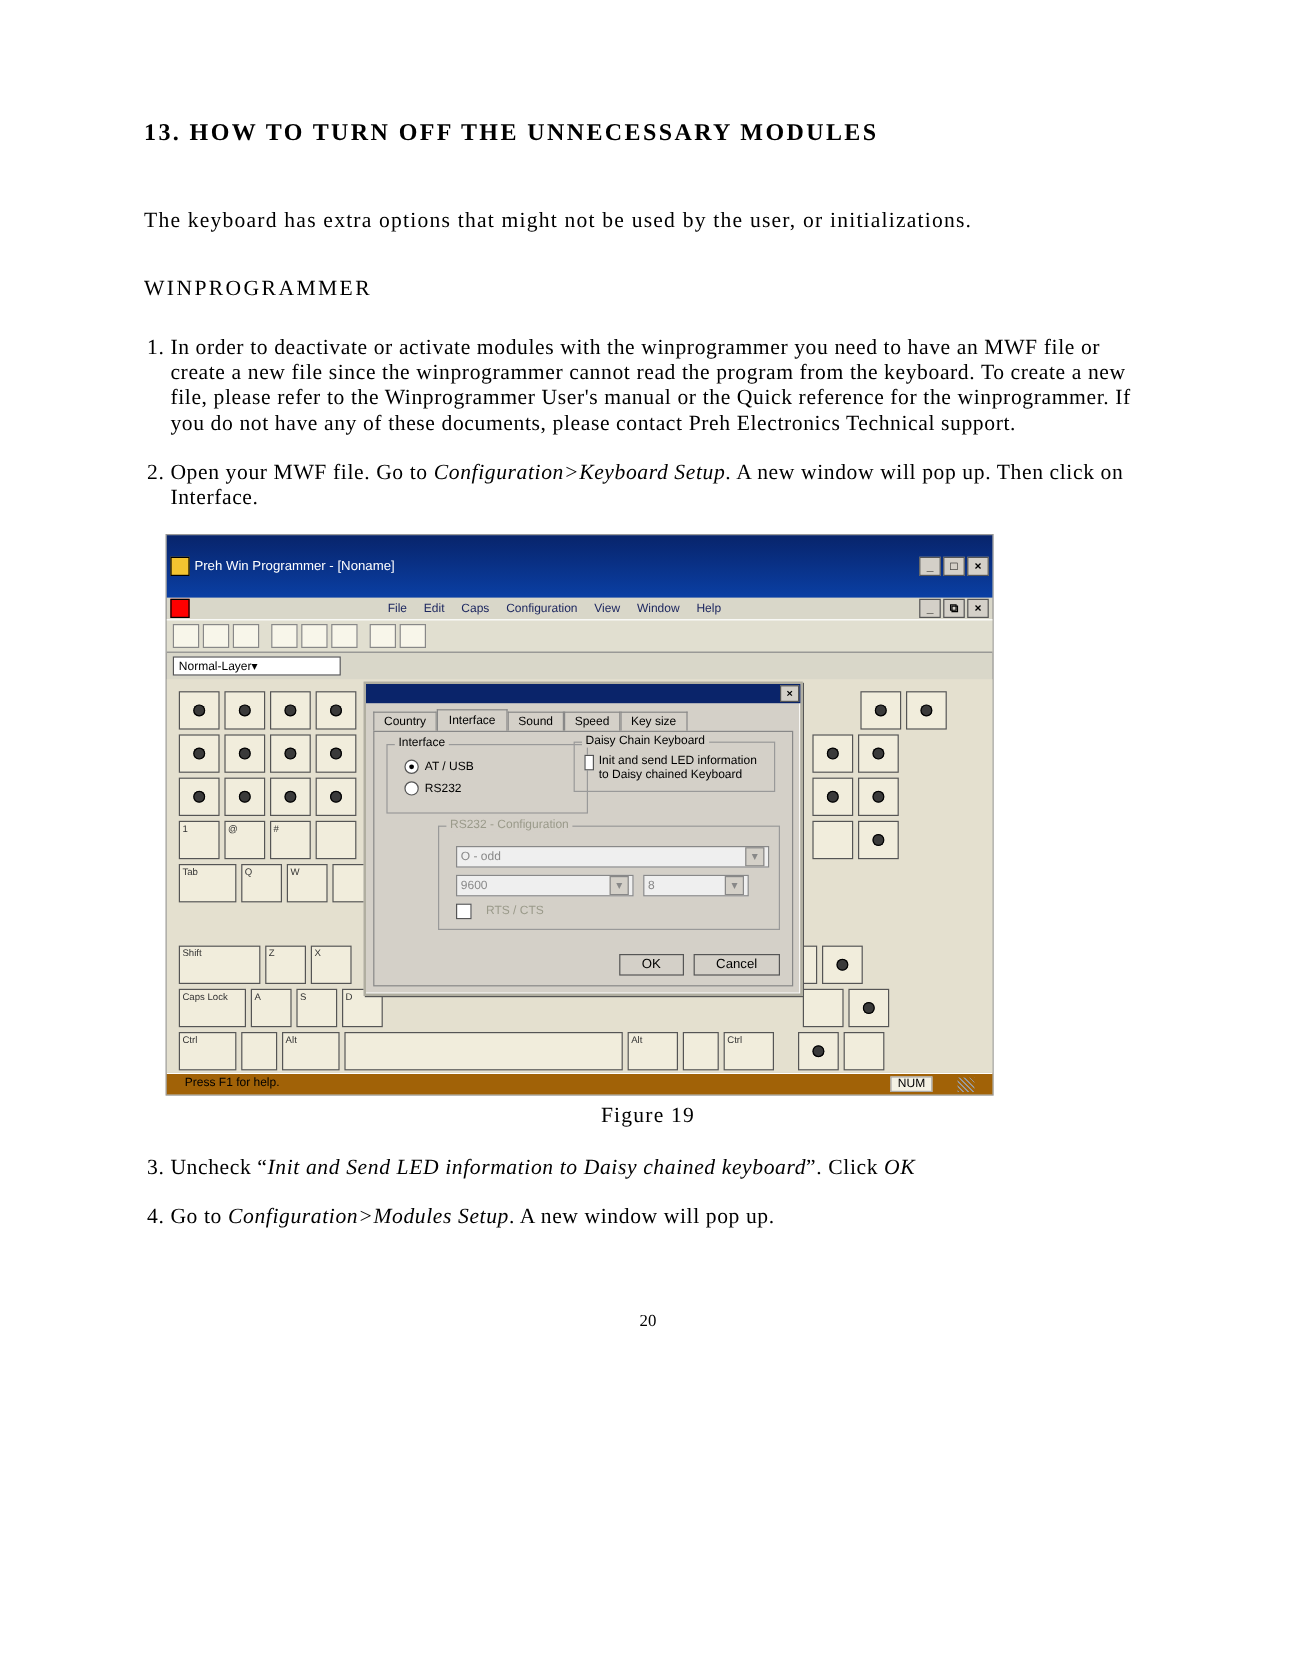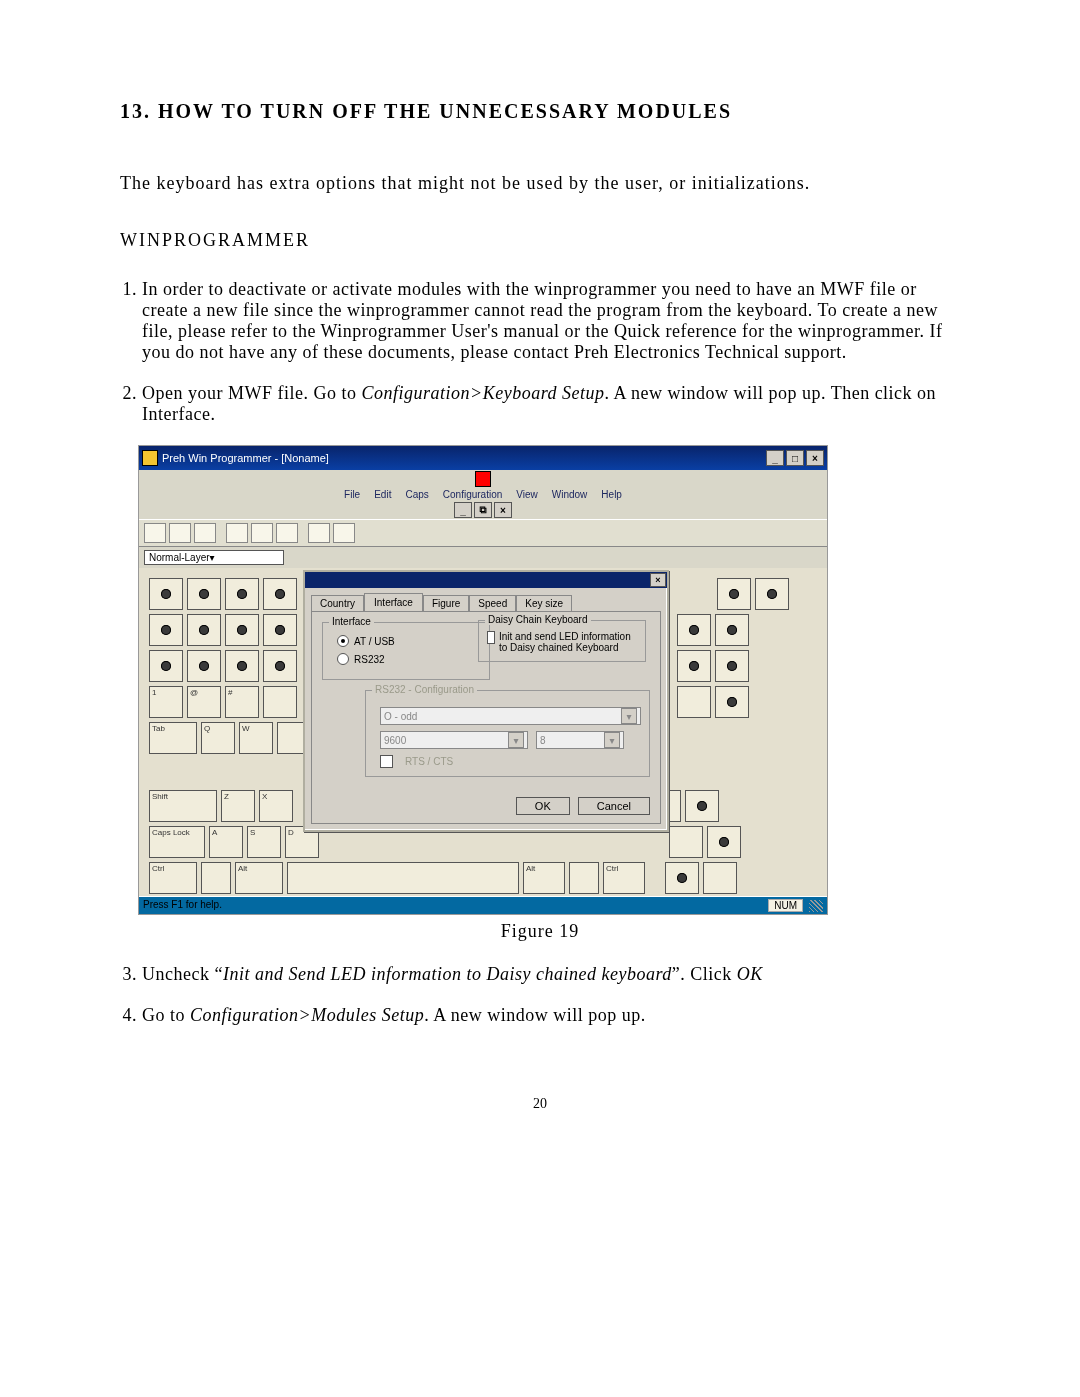--- a/index.html
+++ b/index.html
@@ -34,44 +34,44 @@
     background: #d9d7c9;
     font-family: Tahoma, Verdana, Arial, sans-serif;
     font-size: 10px;
     color: #000;
     box-sizing: border-box;
   }
   .titlebar {
     background: linear-gradient(#08246b,#0a3fa4);
     color:#fff;
     display:flex; align-items:center; justify-content:space-between;
-    padding: 4px 3px; font-size: 11px;
+    padding: 18px 3px; font-size: 11px;
   }
   .titlebar .t-left { display:flex; align-items:center; gap:4px; }
   .appicon { width:14px; height:14px; background:#f4c430; border:1px solid #000; display:inline-block; }
   .winbtns { display:flex; gap:2px; }
   .winbtn { width:16px; height:14px; background:#d4d0c8; border:1px solid #555; color:#000; display:flex; align-items:center; justify-content:center; font-weight:bold; font-size:10px; }
-  .mdi-titlebar { display:flex; align-items:center; justify-content:space-between; padding:1px 3px;flex-direction:column; }
+  .mdi-titlebar { display:flex; align-items:center; justify-content:space-between; padding:1px 3px; }
   .mdi-titlebar .appicon2 { width:14px; height:14px; background:#f00; border:1px solid #000; }
   .menubar { padding:2px 6px; display:flex; gap:14px; color:#1e2860; }
   .toolbar { background:#e1dfd0; border-top:1px solid #fff; border-bottom:1px solid #888; padding:3px 5px; display:flex; gap:3px; }
   .tbtn { width:20px; height:18px; background:#f8f6ea; border:1px solid #888; }
   .tsep { width:4px; }
   .layer-row { padding:3px 5px; }
   .layer-drop { background:#fff; border:1px solid #555; width:130px; padding:1px 4px; display:flex; justify-content:flex-start; align-items:center; font-size:10px;}
   .workspace { display:flex; }
   .kb { background:#e4e0cf; padding:10px 10px 2px 10px; flex:1; position:relative; }
   .kb-grid { display:flex; flex-direction:column; gap:4px; }
   .kb-cluster { display:flex; gap:4px; }
   .kcap { width:32px; height:30px; border:1px solid #555; display:flex; align-items:center; justify-content:center; background:#f1eddc; position:relative; }
   .kcap::after{ content:""; width:10px; height:10px; border-radius:50%; background:#3a3a3a; box-shadow:0 0 0 1px #000 inset; }
   .kcap.clear::after{ content:none; }
   .kcap .kl { position:absolute; top:1px; left:2px; font-size:8px; color:#333; }
   .kb-cluster.right { margin-left:auto; }
-  .statusbar { border-top:1px solid #fff; background:#0369a1; display:flex; justify-content:space-between; padding:2px 4px; font-size:10px; }
+  .statusbar { border-top:1px solid #fff; background:#a16207; display:flex; justify-content:space-between; padding:2px 15px; font-size:10px; }
   .statusbar .numbox { border:1px solid #aaa; padding:0 5px; background:#f4f2e4;}
   .grip { width:14px; height:12px; background:repeating-linear-gradient(45deg,#999 0 1px,transparent 1px 3px);}
 
   
   .dialog {
     position:absolute; top:2px; left:164px;
     width:362px; background:#d4d0c8; border:2px solid #b0aea0;
     box-shadow: -1px -1px #fff inset, 1px 1px #555;
   }
   .dlg-title { background:#0a246a; height:14px; display:flex; justify-content:flex-end; padding:1px;}
@@ -299,21 +299,21 @@
         </div>
       </div>
 
       <div class="dialog">
         <div class="dlg-title">
             <div class="dlg-close">×</div>
           </div>
         <div class="tabs">
           <div class="tab">Country</div>
           <div class="tab active">Interface</div>
-          <div class="tab">Figure</div>
+          <div class="tab">Sound</div>
           <div class="tab">Speed</div>
           <div class="tab">Key size</div>
         </div>
         <div class="tabpane">
           <div class="group" style="width:150px;">
             <span class="glabel">Interface</span>
             <div class="radio">
                 <span class="rdot sel"></span>
                 <span>AT / USB</span>
               </div>
@@ -359,21 +359,21 @@
             <div class="btn">OK</div>
             <div class="btn">Cancel</div>
           </div>
         </div>
       </div>
     </div>
   </div>
 
   <div class="statusbar">
     <span>Press F1 for help.</span>
-    <span style="display:flex;gap:6px;align-items:center;">
+    <span style="display:flex;gap:21px;align-items:center;">
       <span class="numbox">NUM</span>
       <span class="grip"></span>
     </span>
   </div>
 </div>
 
 <div class="figure-caption">Figure 19</div>
 
 <ol class="steps" start="3">
   <li>

